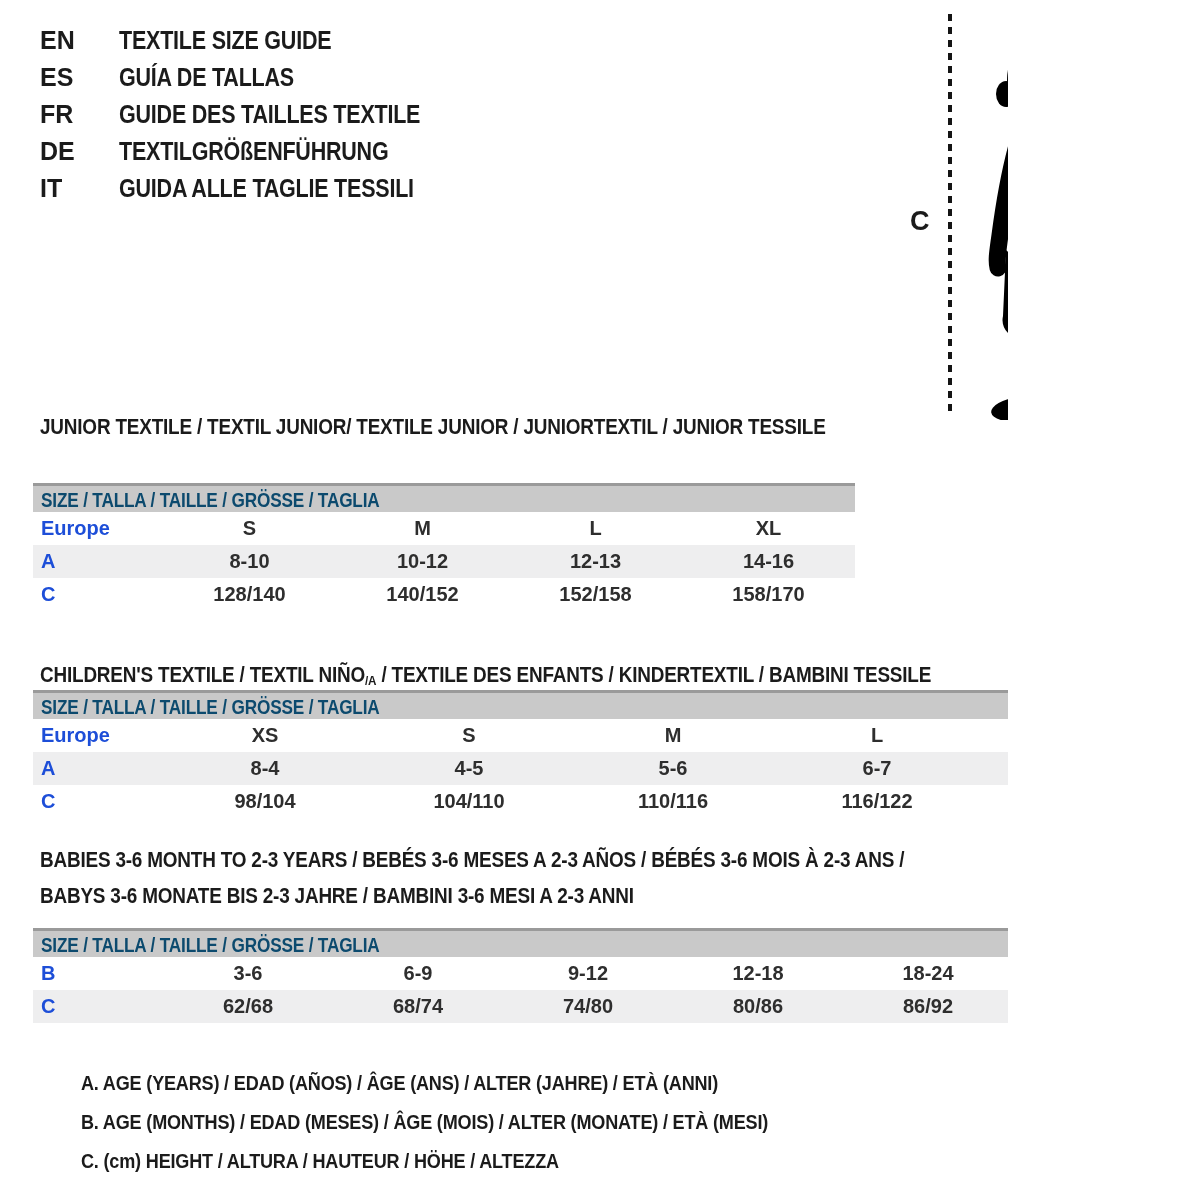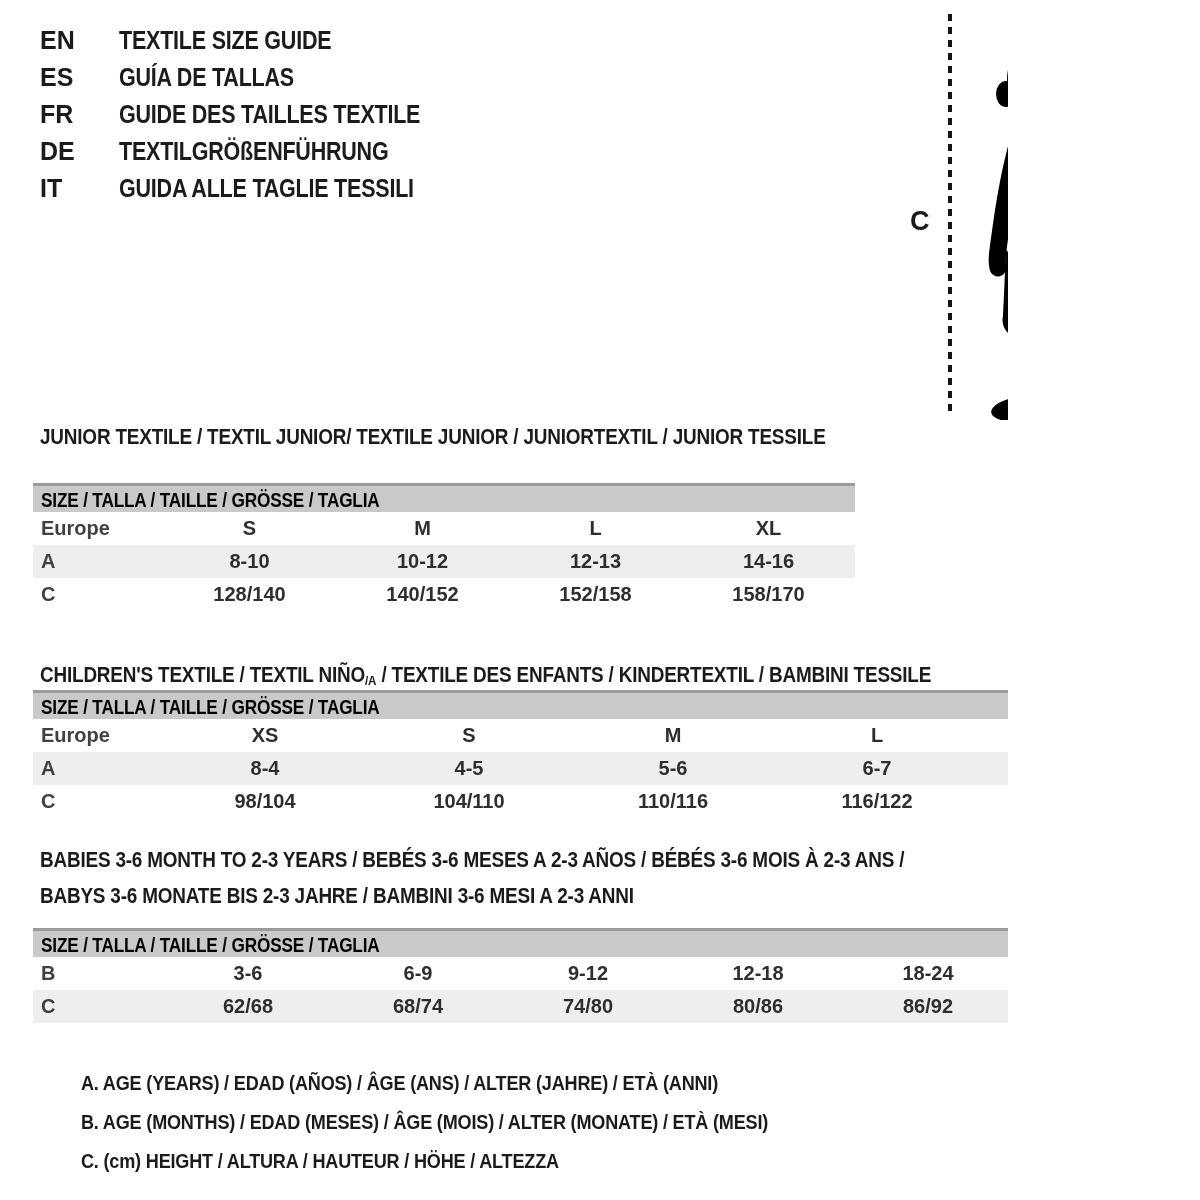--- a/index.html
+++ b/index.html
@@ -17,35 +17,35 @@
 
   
   .dash-line{position:absolute;left:948px;top:14px;width:4px;height:402px;
     background:repeating-linear-gradient(to bottom,#141414 0 7px,transparent 7px 13px);}
   .measure-c{position:absolute;left:910px;top:206px;font-weight:700;font-size:27px;}
   .baby-svg{position:absolute;left:960px;top:20px;width:186px;height:400px;}
 
   
   .sec-head{position:absolute;left:40px;font-weight:700;font-size:22px;white-space:nowrap;}
   .sec-head sub{font-size:0.62em;vertical-align:-0.25em;}
-  .head-junior{top:424px;}
+  .head-junior{top:414px;}
   .head-children{top:662px;}
   .head-babies{top:842px;line-height:36px;}
 
   
   .tbl{position:absolute;left:33px;}
   .tbl-junior{top:483px;width:822px;}
   .tbl-children{top:690px;width:1150px;}
   .tbl-babies{top:928px;width:1150px;}
   .tbar{height:29px;background:#c9c9c9;border-top:3px solid #9a9a9a;
-    color:#000000;font-weight:700;font-size:20px;line-height:29px;padding-left:8px;box-sizing:border-box;}
+    color:#0c4a6e;font-weight:700;font-size:20px;line-height:29px;padding-left:8px;box-sizing:border-box;}
   .trow{display:flex;height:33px;line-height:33px;font-size:20px;}
   .trow.shaded{background:#eeeeef;}
   .tcell{text-align:center;font-weight:600;color:#2e2e2e;white-space:nowrap;}
-  .tcell.label{width:130px;text-align:left;padding-left:8px;box-sizing:border-box;font-weight:600;color:#404040;}
+  .tcell.label{width:130px;text-align:left;padding-left:8px;box-sizing:border-box;font-weight:600;color:#1d4ed8;}
   .tbl-junior .tcell:not(.label){width:173px;}
   .tbl-children .tcell:not(.label){width:204px;}
   .tbl-babies .tcell:not(.label){width:170px;}
 
   
   .footnotes{position:absolute;left:40px;top:1063px;}
   .fn-line{height:39px;line-height:39px;font-weight:700;font-size:21px;white-space:nowrap;margin-left:41px;}
 </style>
 </head>
 <body>

